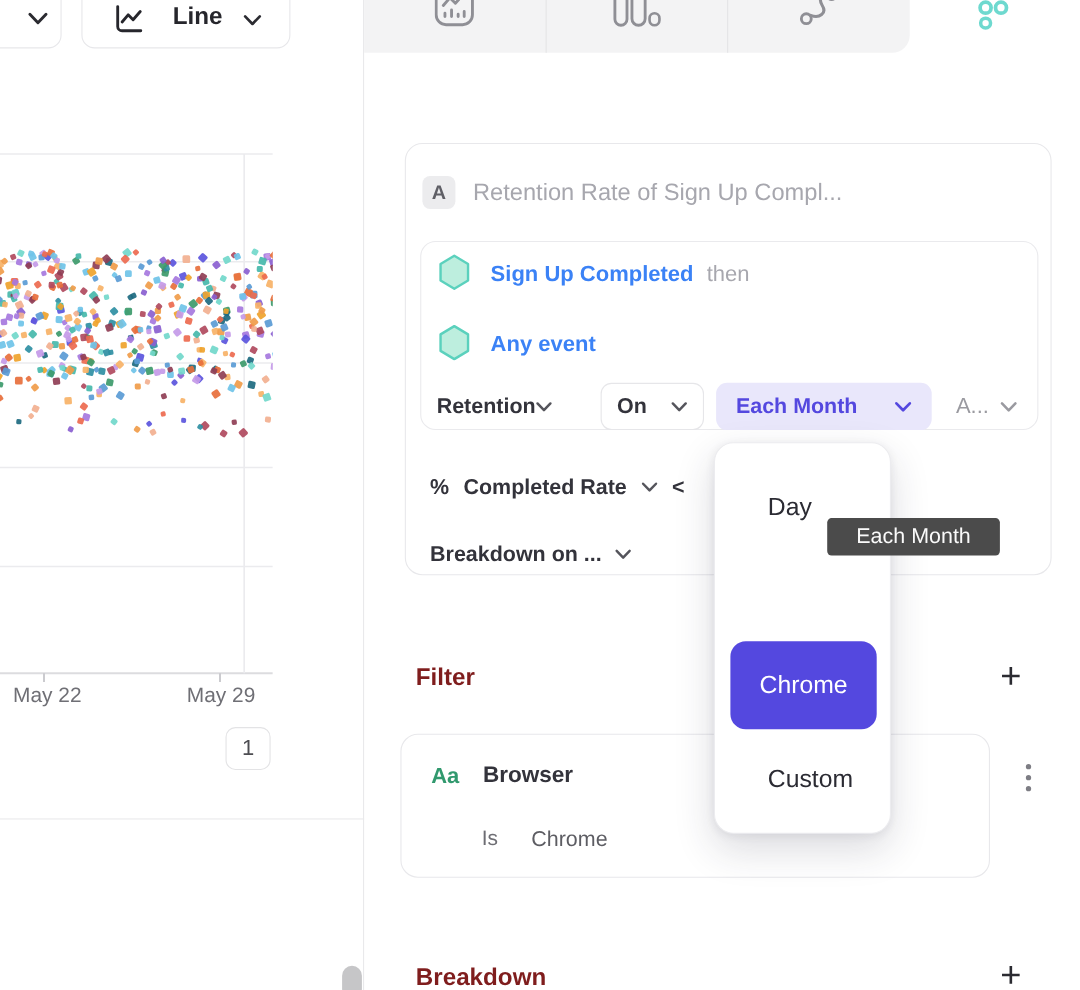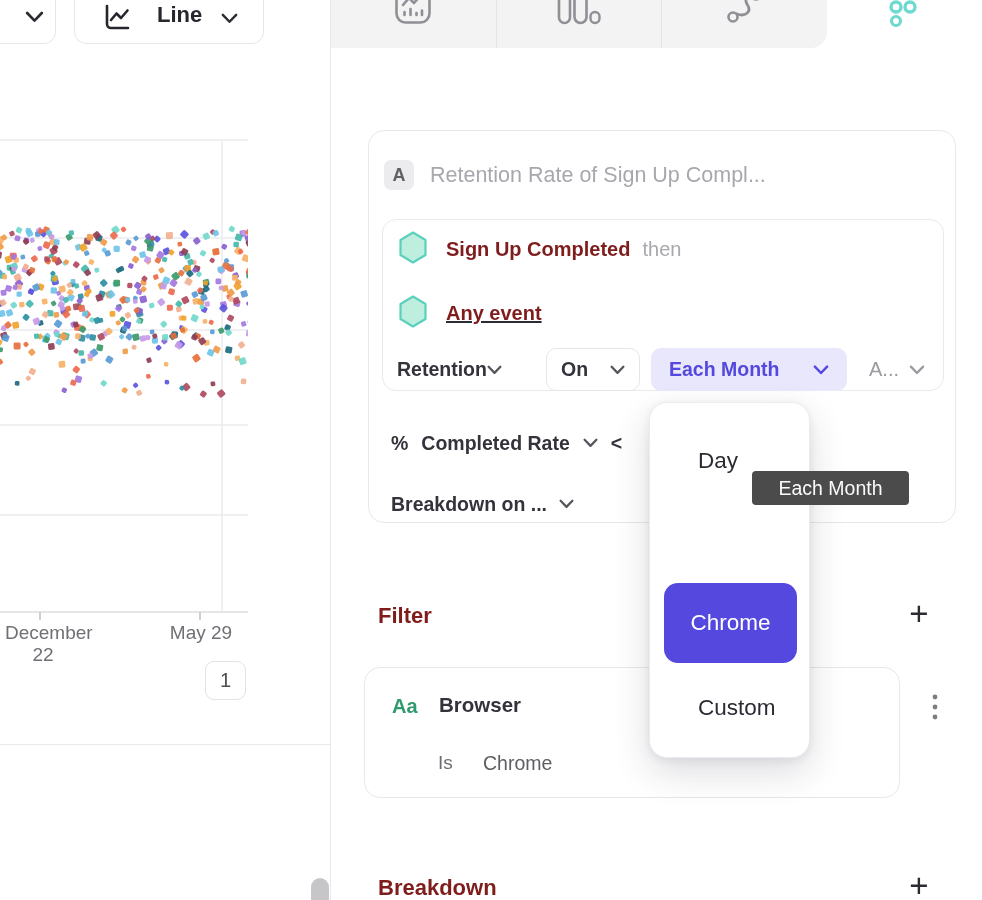--- a/index.html
+++ b/index.html
@@ -34,21 +34,21 @@
   .tab-icon{position:absolute;left:50%;transform:translateX(-50%);top:-13px;color:#8f8f95;}
   #retention-tab{left:886px;top:-2px;width:40px;height:34px;}
 
   
   #query-card{left:368px;top:130px;width:588px;height:393px;}
   #series-badge{left:15px;top:29px;width:30px;height:30px;background:#ececee;border-radius:7px;
                 text-align:center;line-height:30px;font-size:18px;font-weight:600;color:#5f5f66;}
   #report-title{left:61px;top:29px;height:30px;line-height:30px;font-size:21.5px;color:#a7a7ae;white-space:nowrap;}
   #events-card{left:13px;top:88px;width:562px;height:172px;border:1.5px solid #eaeaed;border-radius:14px;box-sizing:border-box;}
   .event-row{position:absolute;left:15px;display:flex;align-items:center;gap:18px;height:33px;}
-  .event-name{font-size:20px;font-weight:600;color:#7f1d1d;white-space:nowrap;}
+  .event-name{font-size:20px;font-weight:600;color:#3b82f6;white-space:nowrap;}
   .event-suffix{font-size:20px;color:#a7a7ae;margin-left:8px;}
   .ctrl{position:absolute;display:inline-flex;align-items:center;white-space:nowrap;}
   .ctrl-label{font-size:19.5px;font-weight:600;color:#33333b;}
   #retention-dd{left:14px;top:128px;height:43px;color:#55555c;}
   #on-dd{left:163px;top:128px;width:94px;height:43px;border:1.5px solid #e6e6e9;border-radius:10px;
          justify-content:space-between;padding:0 14px;box-sizing:border-box;background:#fff;color:#55555c;}
   #unit-dd{left:268px;top:128px;width:196px;height:43px;background:var(--purple-light,#e9e7fb);
            border-radius:10px;justify-content:space-between;padding:0 18px;box-sizing:border-box;
            color:var(--purple,#5448df);}
   #unit-dd .ctrl-label{color:var(--purple,#5448df);}
@@ -514,21 +514,21 @@
       <rect x="133.3" y="245.0" width="4.6" height="4.6" rx="1.4" fill="#5b55dd" opacity="0.92" transform="rotate(-41.9 135.6 247.3)"></rect>
       <rect x="163.9" y="224.0" width="4.5" height="4.5" rx="1.4" fill="#f7b267" opacity="0.92" transform="rotate(11.7 166.1 226.2)"></rect>
       <rect x="101.0" y="242.6" width="5.4" height="5.4" rx="1.4" fill="#72d8cb" opacity="0.92" transform="rotate(40.4 103.7 245.3)"></rect>
       <rect x="28.9" y="211.3" width="5.9" height="5.9" rx="1.4" fill="#f09c4a" opacity="0.92" transform="rotate(-41.3 31.8 214.3)"></rect>
       <rect x="175.3" y="203.8" width="6.8" height="6.8" rx="1.4" fill="#c49ae8" opacity="0.92" transform="rotate(30.8 178.7 207.2)"></rect>
       <rect x="170.6" y="195.0" width="6.0" height="6.0" rx="1.4" fill="#e76f3c" opacity="0.92" transform="rotate(-20.0 173.6 198.0)"></rect>
       <rect x="43.6" y="198.7" width="5.8" height="5.8" rx="1.4" fill="#3d9a6b" opacity="0.92" transform="rotate(29.8 46.5 201.6)"></rect>
       <rect x="78.5" y="212.3" width="5.5" height="5.5" rx="1.4" fill="#47b8ab" opacity="0.92" transform="rotate(2.7 81.3 215.0)"></rect>
       <rect x="207.4" y="211.5" width="6.4" height="6.4" rx="1.4" fill="#6fc3e8" opacity="0.92" transform="rotate(26.2 210.6 214.7)"></rect>
     </svg>
-  <div class="abs" id="x-label-1" style="left:5px;">December 22</div>
+  <div class="abs" id="x-label-1" style="left:5px;">May 22</div>
   <div class="abs" id="x-label-2" style="left:163px;">May 29</div>
   <div class="abs" id="page-badge">1</div>
   <div class="abs" id="left-bottom-divider"></div>
   <div class="abs" id="scroll-thumb"></div>
   <div class="abs" id="panel-divider"></div>
 
   <div class="abs" id="tabbar">
     <div class="tab bordered">
       <span class="tab-icon">
         <svg width="36" height="38" viewBox="0 0 36 38">
@@ -574,21 +574,21 @@
     <div class="abs" id="events-card">
       <div class="event-row" style="top:13px;">
         <span>
           <svg width="30" height="33" viewBox="0 0 30 33">
             <polygon points="15,1.5 27.5,9 27.5,24 15,31.5 2.5,24 2.5,9" fill="var(--hex-fill,#bdeede)" stroke="var(--hex-stroke,#5bd1bd)" stroke-width="2.2" stroke-linejoin="round"></polygon>
           </svg>
         </span>
         <span class="event-name">Sign Up Completed</span>
         <span class="event-suffix" style="margin-left:-6px;">then</span>
       </div>
-      <div class="event-row" style="top:77px;text-decoration:underline;">
+      <div class="event-row" style="top:77px;">
         <span>
           <svg width="30" height="33" viewBox="0 0 30 33">
             <polygon points="15,1.5 27.5,9 27.5,24 15,31.5 2.5,24 2.5,9" fill="var(--hex-fill,#bdeede)" stroke="var(--hex-stroke,#5bd1bd)" stroke-width="2.2" stroke-linejoin="round"></polygon>
           </svg>
         </span>
         <span class="event-name">Any event</span>
       </div>
 
       <div class="ctrl" id="retention-dd">
         <span class="ctrl-label">Retention</span>

